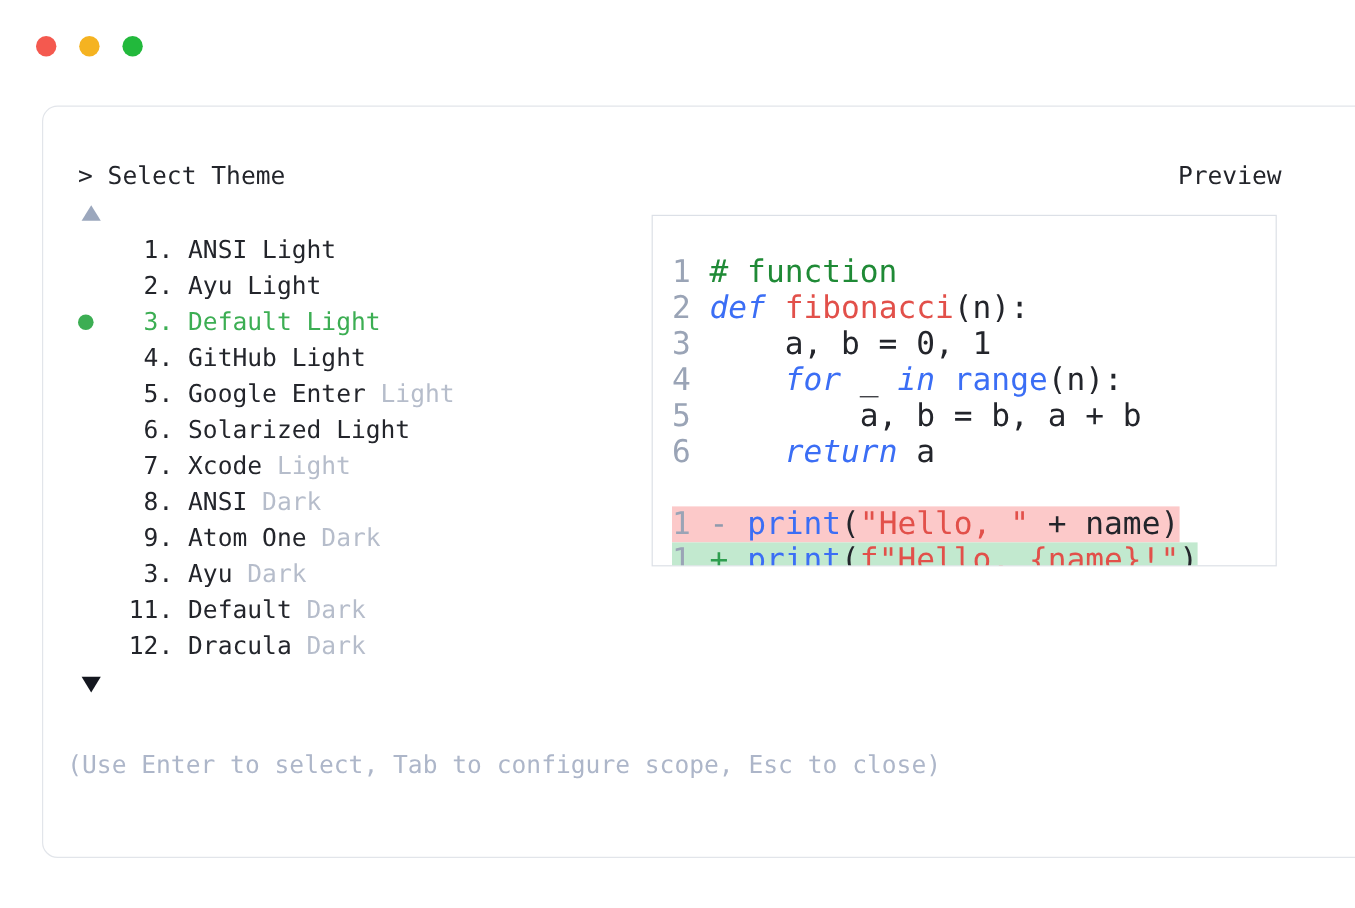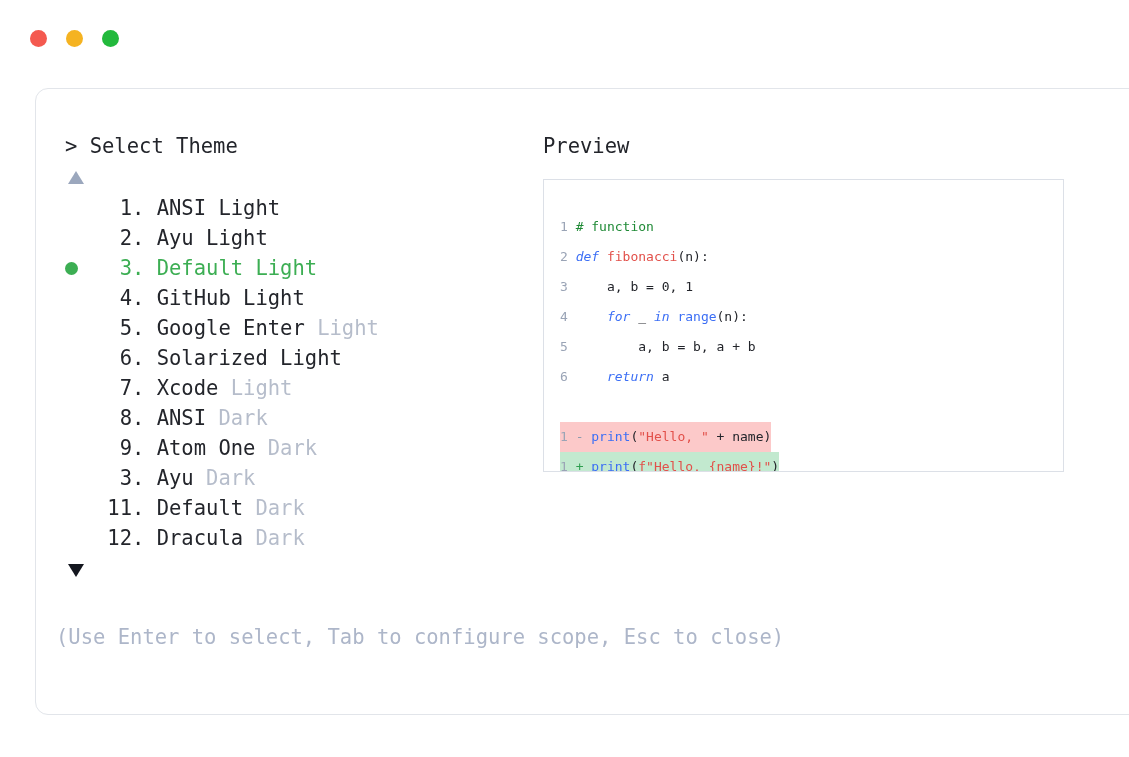--- a/index.html
+++ b/index.html
@@ -55,20 +55,21 @@
     position: absolute;
     left: 29px;
     top: 42px;
     width: 470px;
   }
   .right-col {
     position: absolute;
     left: 507px;
     top: 42px;
     width: 525px;
+    text-align: right;
   }
 
   .prompt {
     font-size: 20.5px;
     line-height: 30px;
     color: #23252b;
     white-space: pre;
   }
   .panel-title {
     font-size: 20.5px;
@@ -163,21 +164,21 @@
     height: 293px;
     box-sizing: border-box;
     border: 1px solid #dce0e7;
     background: #ffffff;
     overflow: hidden;
   }
   .code {
     position: absolute;
     left: 16px;
     top: 32px;
-    font-size: 13px;
+    font-size: 26px;
     line-height: 30px;
     white-space: pre;
   }
   .code-line { white-space: pre; }
   .ln {
     display: inline-block;
     width: 1ch;
     text-align: right;
     color: #9aa4b6;
   }

